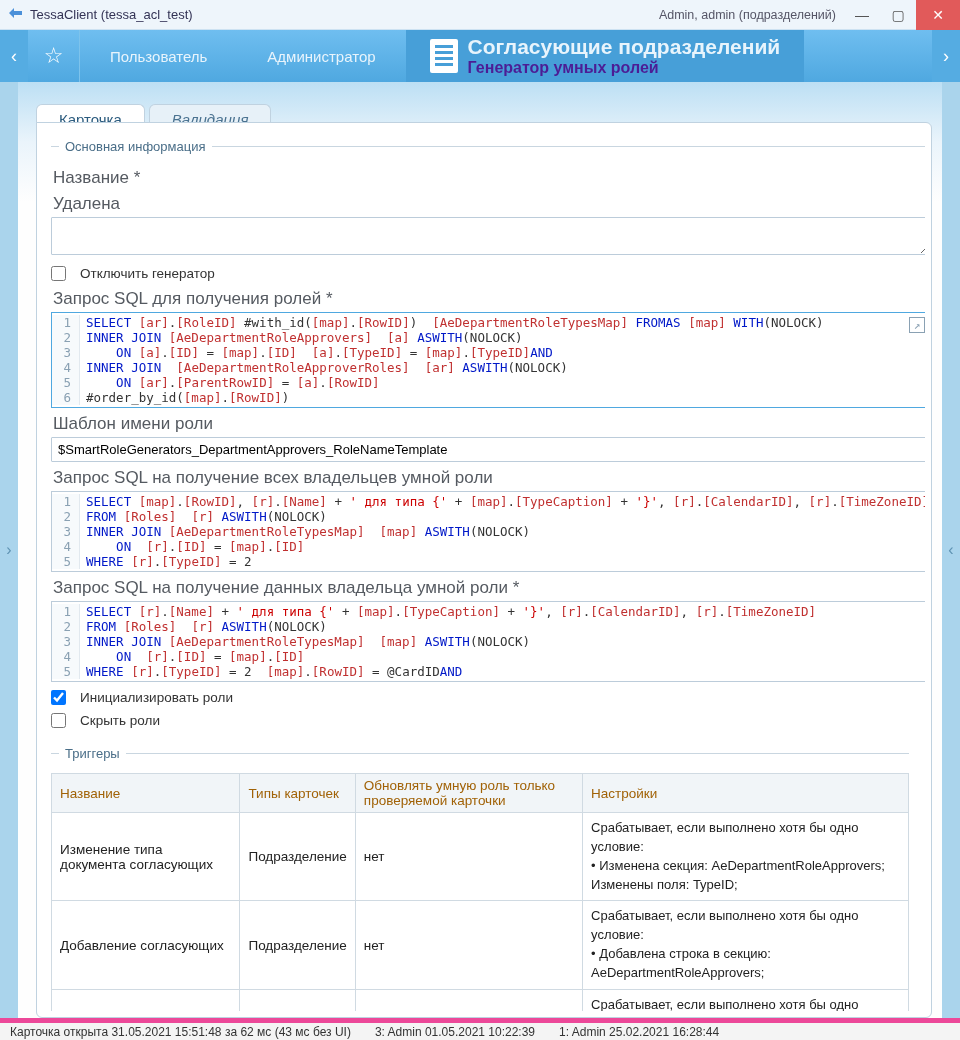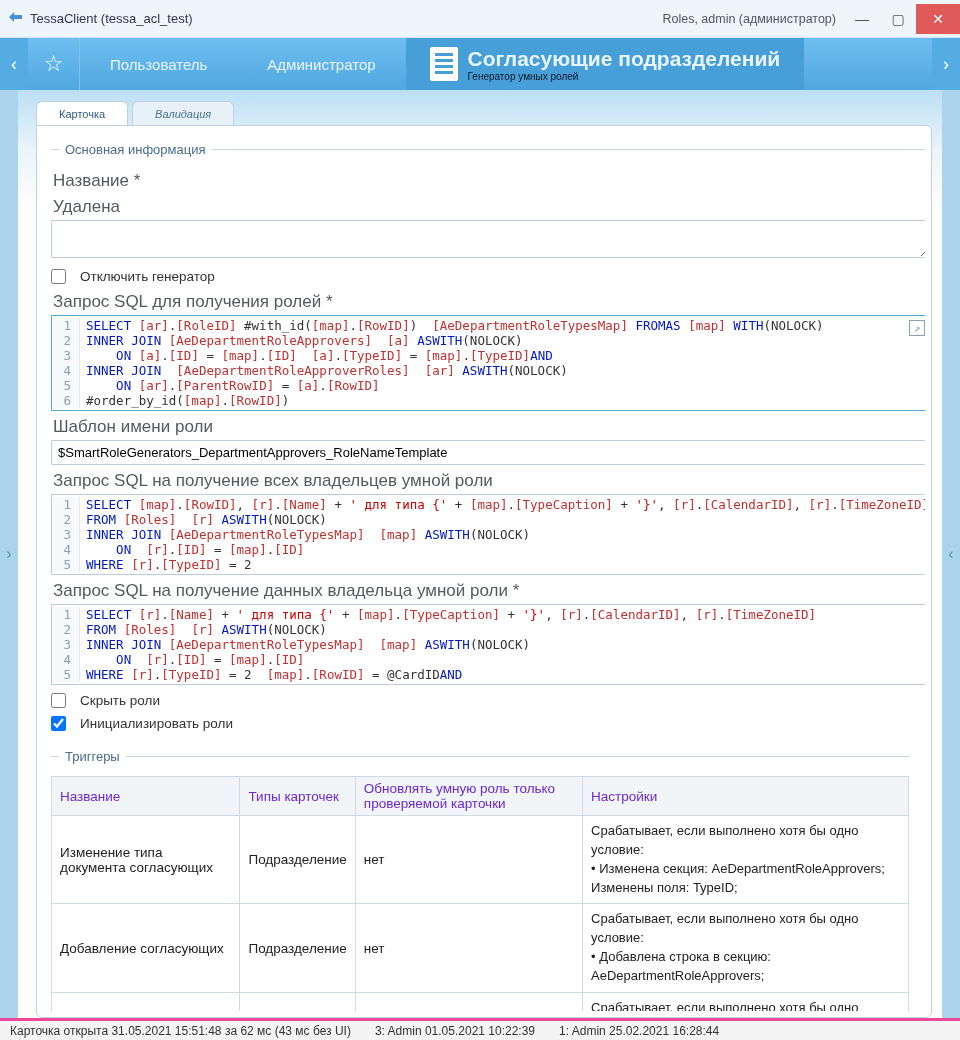--- a/index.html
+++ b/index.html
@@ -14,21 +14,21 @@
   }
   .window {
     width: 960px;
     height: 1040px;
     background: #fff;
     display: flex;
     flex-direction: column;
     box-shadow: 0 0 8px rgba(0,0,0,0.2);
   }
   .titlebar {
-    height: 38px;
+    height: 30px;
     background: #eef5fb;
     border-bottom: 1px solid #cde2f2;
     display: flex;
     align-items: center;
     padding: 0 0 0 8px;
     font-size: 13px;
     color: #335;
     justify-content: flex-end;
   }
   .titlebar .app-icon {
@@ -84,21 +84,21 @@
     width: 28px; height: 34px;
     background: #fff;
     border-radius: 2px;
     position: relative;
   }
   .ribbon .tab.active .doc-icon::before {
     content: ""; position: absolute; left: 5px; right: 5px; top: 6px; height: 3px; background: #479fd8;
     box-shadow: 0 6px 0 #479fd8, 0 12px 0 #479fd8, 0 18px 0 #479fd8;
   }
   .ribbon .tab.active .lbl-main { font-weight: 600; font-size: 21px; }
-  .ribbon .tab.active .lbl-sub { font-size: 10px; color: #0f172a; }
+  .ribbon .tab.active .lbl-sub { font-size: 16px; color: #4c1d95; font-weight: bold; }
   .workspace {
     flex: 1;
     background: linear-gradient(#bcdff4, #eaf4fb 60px, #fefefe 120px);
     display: flex;
     position: relative;
     overflow: hidden;
   }
   .side-handle {
     width: 18px;
     background: #aad4ec;
@@ -117,26 +117,26 @@
   .card-tabs {
     display: flex;
     gap: 0;
   }
   .card-tab {
     background: #fff;
     border: 1px solid #c0d2e0;
     border-bottom: none;
     border-radius: 6px 6px 0 0;
     padding: 6px 22px;
-    font-size: 11px;
+    font-size: 15px;
     color: #2b5b7e;
     margin-right: 4px;
     cursor: pointer;
     position: relative;
-    top: 1px;
+    top: 12px;
   }
   .card-tab.inactive {
     background: #e7f1f8;
     color: #4a7290;
     font-style: italic;
   }
   .card-body {
     flex: 1;
     background: #fff;
     border: 1px solid #c0d2e0;
@@ -236,53 +236,53 @@
     border-collapse: collapse;
     margin-top: 4px;
     font-size: 13.5px;
   }
   table.triggers th {
     text-align: left;
     background: #f1f5f8;
     border: 1px solid #d0dae2;
     padding: 4px 8px;
     font-weight: normal;
-    color: #6d28d9;
+    color: #a16207;
   }
   table.triggers td {
     border: 1px solid #d0dae2;
     padding: 6px 8px;
     vertical-align: middle;
     color: #222;
   }
   table.triggers td.settings { font-size: 13px; line-height: 1.45; }
   .statusbar {
     height: 22px;
     background: #f4f4f4;
-    border-top: 3px solid #ec4899;
+    border-top: 5px solid #ec4899;
     display: flex;
     align-items: center;
     font-size: 12px;
     color: #333;
     padding: 0 10px;
     gap: 24px;
   }
 </style>
 </head>
 <body>
 
 <div class="window">
   <div class="titlebar">
     <span class="app-icon">
       <svg width="16" height="16" viewBox="0 0 16 16">
           <path d="M1 8 L6 3 L6 6 L14 6 L14 10 L6 10 L6 13 Z" fill="#4a90d9"></path>
         </svg>
     </span>
     <span class="title">TessaClient (tessa_acl_test)</span>
-    <span class="user-info">Roles, admin (администратор)</span>
+    <span class="user-info">Admin, admin (подразделений)</span>
     <div class="win-btn">—</div>
     <div class="win-btn">▢</div>
     <div class="win-btn close">✕</div>
   </div>
 
   <div class="ribbon">
     <div class="chev">‹</div>
     <div class="star">☆</div>
     <div class="tab">Пользователь</div>
     <div class="tab">Администратор</div>
@@ -394,26 +394,26 @@
                   <span class="ln">4</span>
                   <span class="code">    <span class="kw">ON</span>  <span class="br">[r]</span>.<span class="br">[ID]</span> = <span class="br">[map]</span>.<span class="br">[ID]</span></span>
                 </div>
                 <div class="sql-line">
                   <span class="ln">5</span>
                   <span class="code"><span class="kw">WHERE</span> <span class="br">[r]</span>.<span class="br">[TypeID]</span> = 2  <span class="br">[map]</span>.<span class="br">[RowID]</span> = @CardID<span class="kw">AND</span></span>
                 </div>
               </div>
 
             <label class="checkbox-row">
+              <input type="checkbox" checked="" style="">
+              <span>Инициализировать роли</span>
+            </label>
+            <label class="checkbox-row">
               <input type="checkbox" style="">
               <span>Скрыть роли</span>
-            </label>
-            <label class="checkbox-row">
-              <input type="checkbox" checked="" style="">
-              <span>Инициализировать роли</span>
             </label>
           </fieldset>
 
           <fieldset class="section">
             <legend>Триггеры</legend>
             <table class="triggers">
               <thead>
                 <tr>
                   <th>Название</th>
                   <th>Типы карточек</th>

